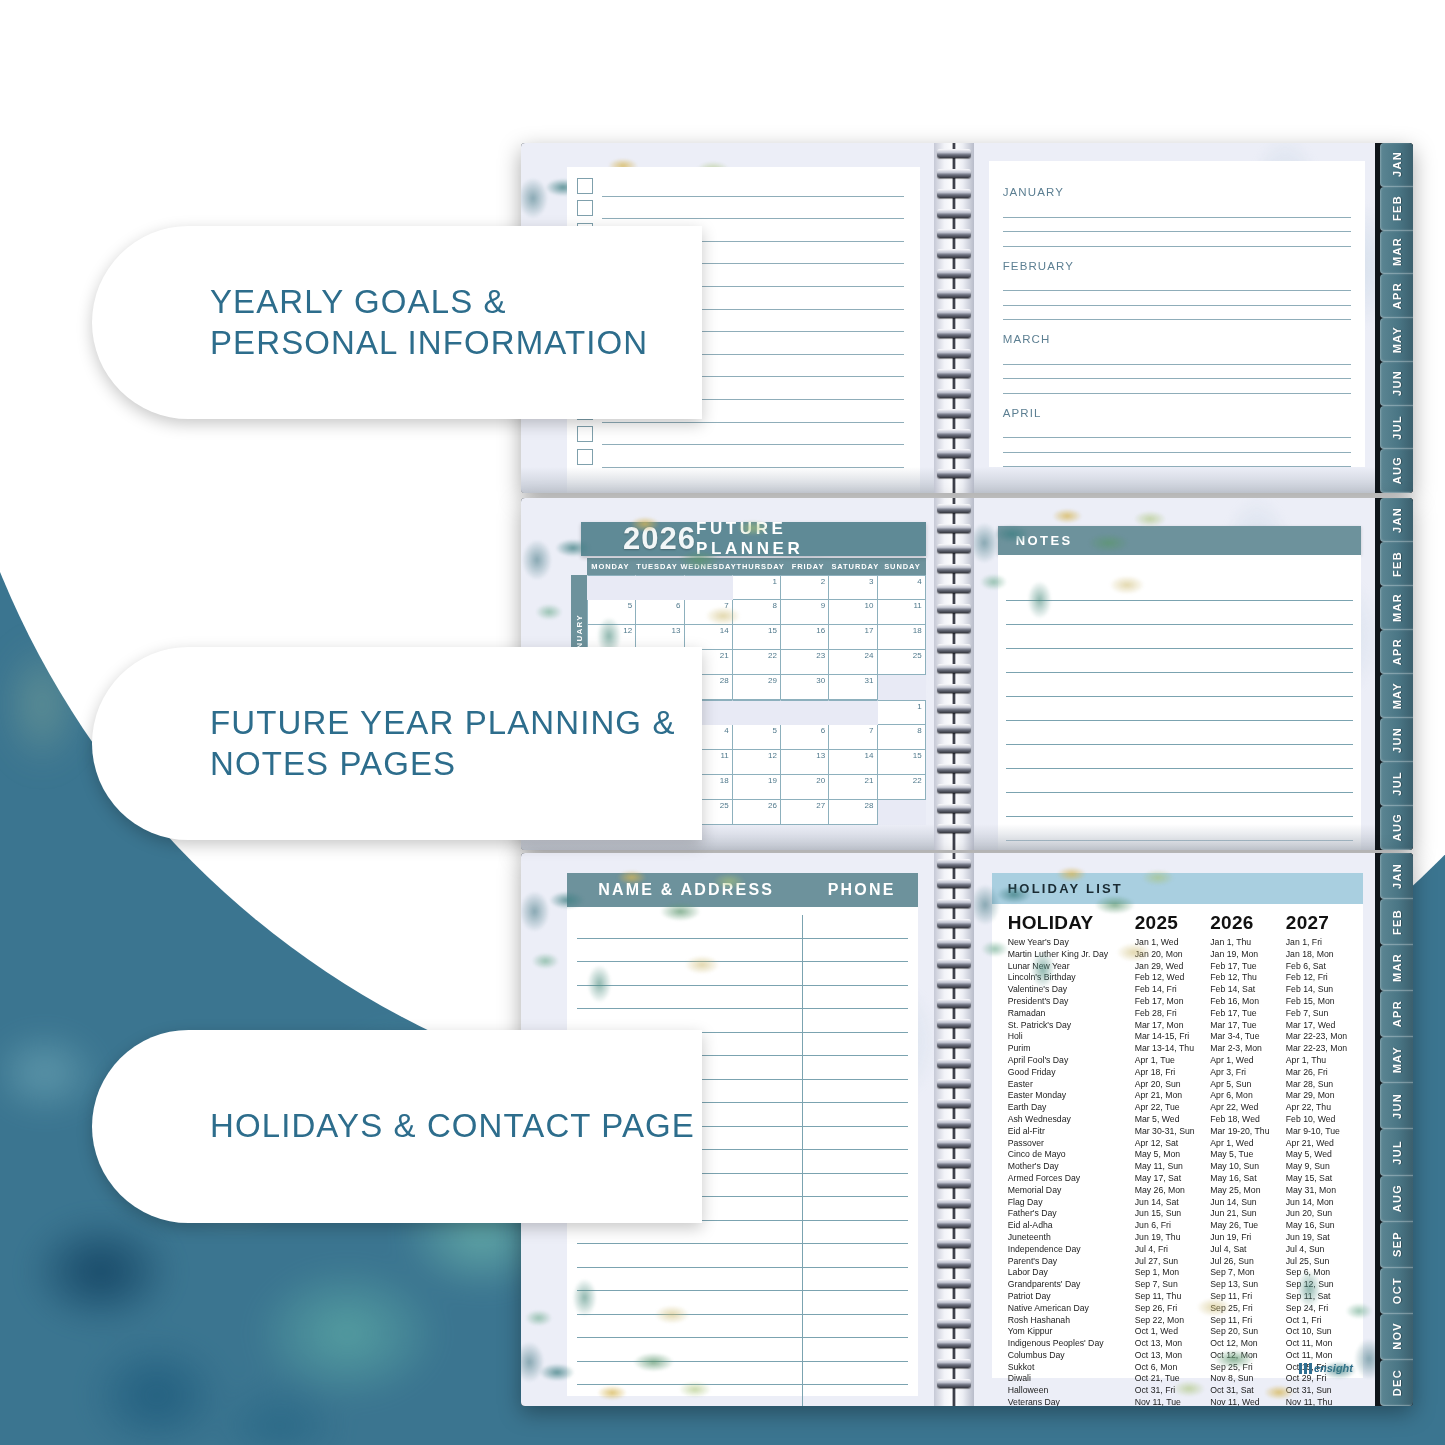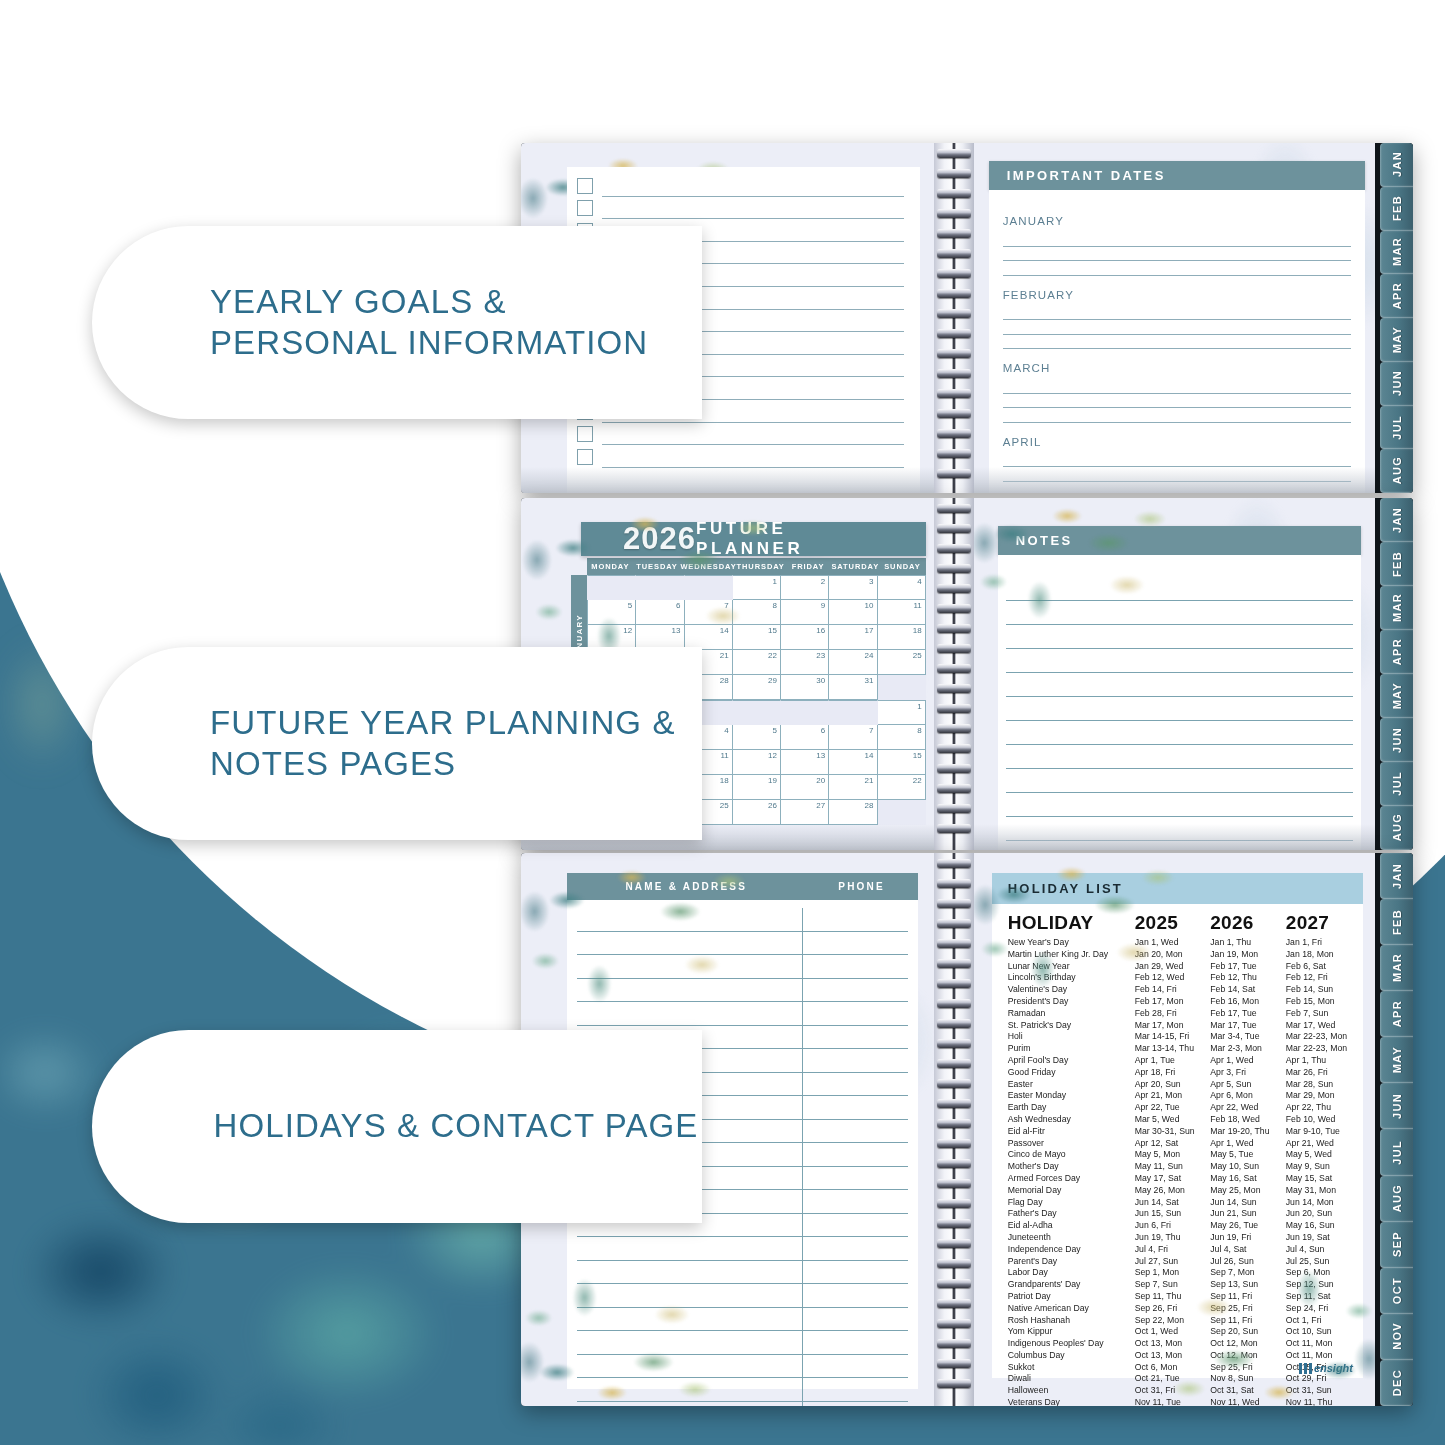--- a/index.html
+++ b/index.html
@@ -51,21 +51,20 @@
   }
 
   
   .callout {
     position:absolute; z-index:7;
     background:#ffffff;
     border-top-left-radius:200px; border-bottom-left-radius:200px;
     box-shadow: 0 5px 16px rgba(0,0,0,.22);
     display:flex; align-items:center;
     padding-left:118px;
-    justify-content:center;
   }
   .callout span {
     color:#2d6d8c; font-size:33px; line-height:1.22;
     letter-spacing:1.1px; font-weight:400;
   }
   #callout-1 { left:92px; top:226px;  width:610px; height:193px; }
   #callout-2 { left:92px; top:647px;  width:610px; height:193px; }
   #callout-3 { left:92px; top:1030px; width:610px; height:193px; }
 
   
@@ -224,21 +223,21 @@
 
   
   #notes-panel { position:absolute; left:24px; top:28px; right:14px; bottom:0; }
   .notes-body { background:#fff; padding:22px 8px 0 8px; }
   .notes-line { border-bottom:1.3px solid #7ba3b0; height:24px; }
 
   
   #contact-panel { position:absolute; left:46px; top:20px; right:16px; bottom:10px; }
   .contact-head { display:flex; background:#6d929c; }
   .contact-head div {
-    color:#fff; font-size:10px; font-weight:700; letter-spacing:2.2px;
+    color:#fff; font-size:16px; font-weight:700; letter-spacing:2.2px;
     text-align:center; padding:8px 0;
   }
   .contact-head .c-name { flex:0 0 68%; }
   .contact-head .c-phone { flex:1; }
   .contact-body { background:#fff; padding:8px 10px 0 10px; height:calc(100% - 34px); position:relative; }
   .contact-row { display:flex; height:23.5px; }
   .contact-row .cell-n { flex:0 0 68%; border-bottom:1.2px solid #7ba3b0; }
   .contact-row .cell-p { flex:1; border-bottom:1.2px solid #7ba3b0; border-left:1.2px solid #7ba3b0; }
 
   
@@ -370,21 +369,20 @@
       <div class="coil" style="top: 246px;"></div>
       <div class="coil" style="top: 266px;"></div>
       <div class="coil" style="top: 286px;"></div>
       <div class="coil" style="top: 306px;"></div>
       <div class="coil" style="top: 326px;"></div>
     </div>
 
   <div class="page page-right">
     <div class="ghost-leaf" style="right:-30px;top:-10px;width:200px;height:200px;"></div>
     <div id="important-dates-panel">
-      <div class="bar">IMPORTANT DATES</div>
       <div class="idates-body">
         <div class="idates-col left" id="idates-left">
             <div class="idates-month">JANUARY</div>
             <div class="idates-line"></div>
             <div class="idates-line"></div>
             <div class="idates-line"></div>
             <div class="idates-month">FEBRUARY</div>
             <div class="idates-line"></div>
             <div class="idates-line"></div>
             <div class="idates-line"></div>

